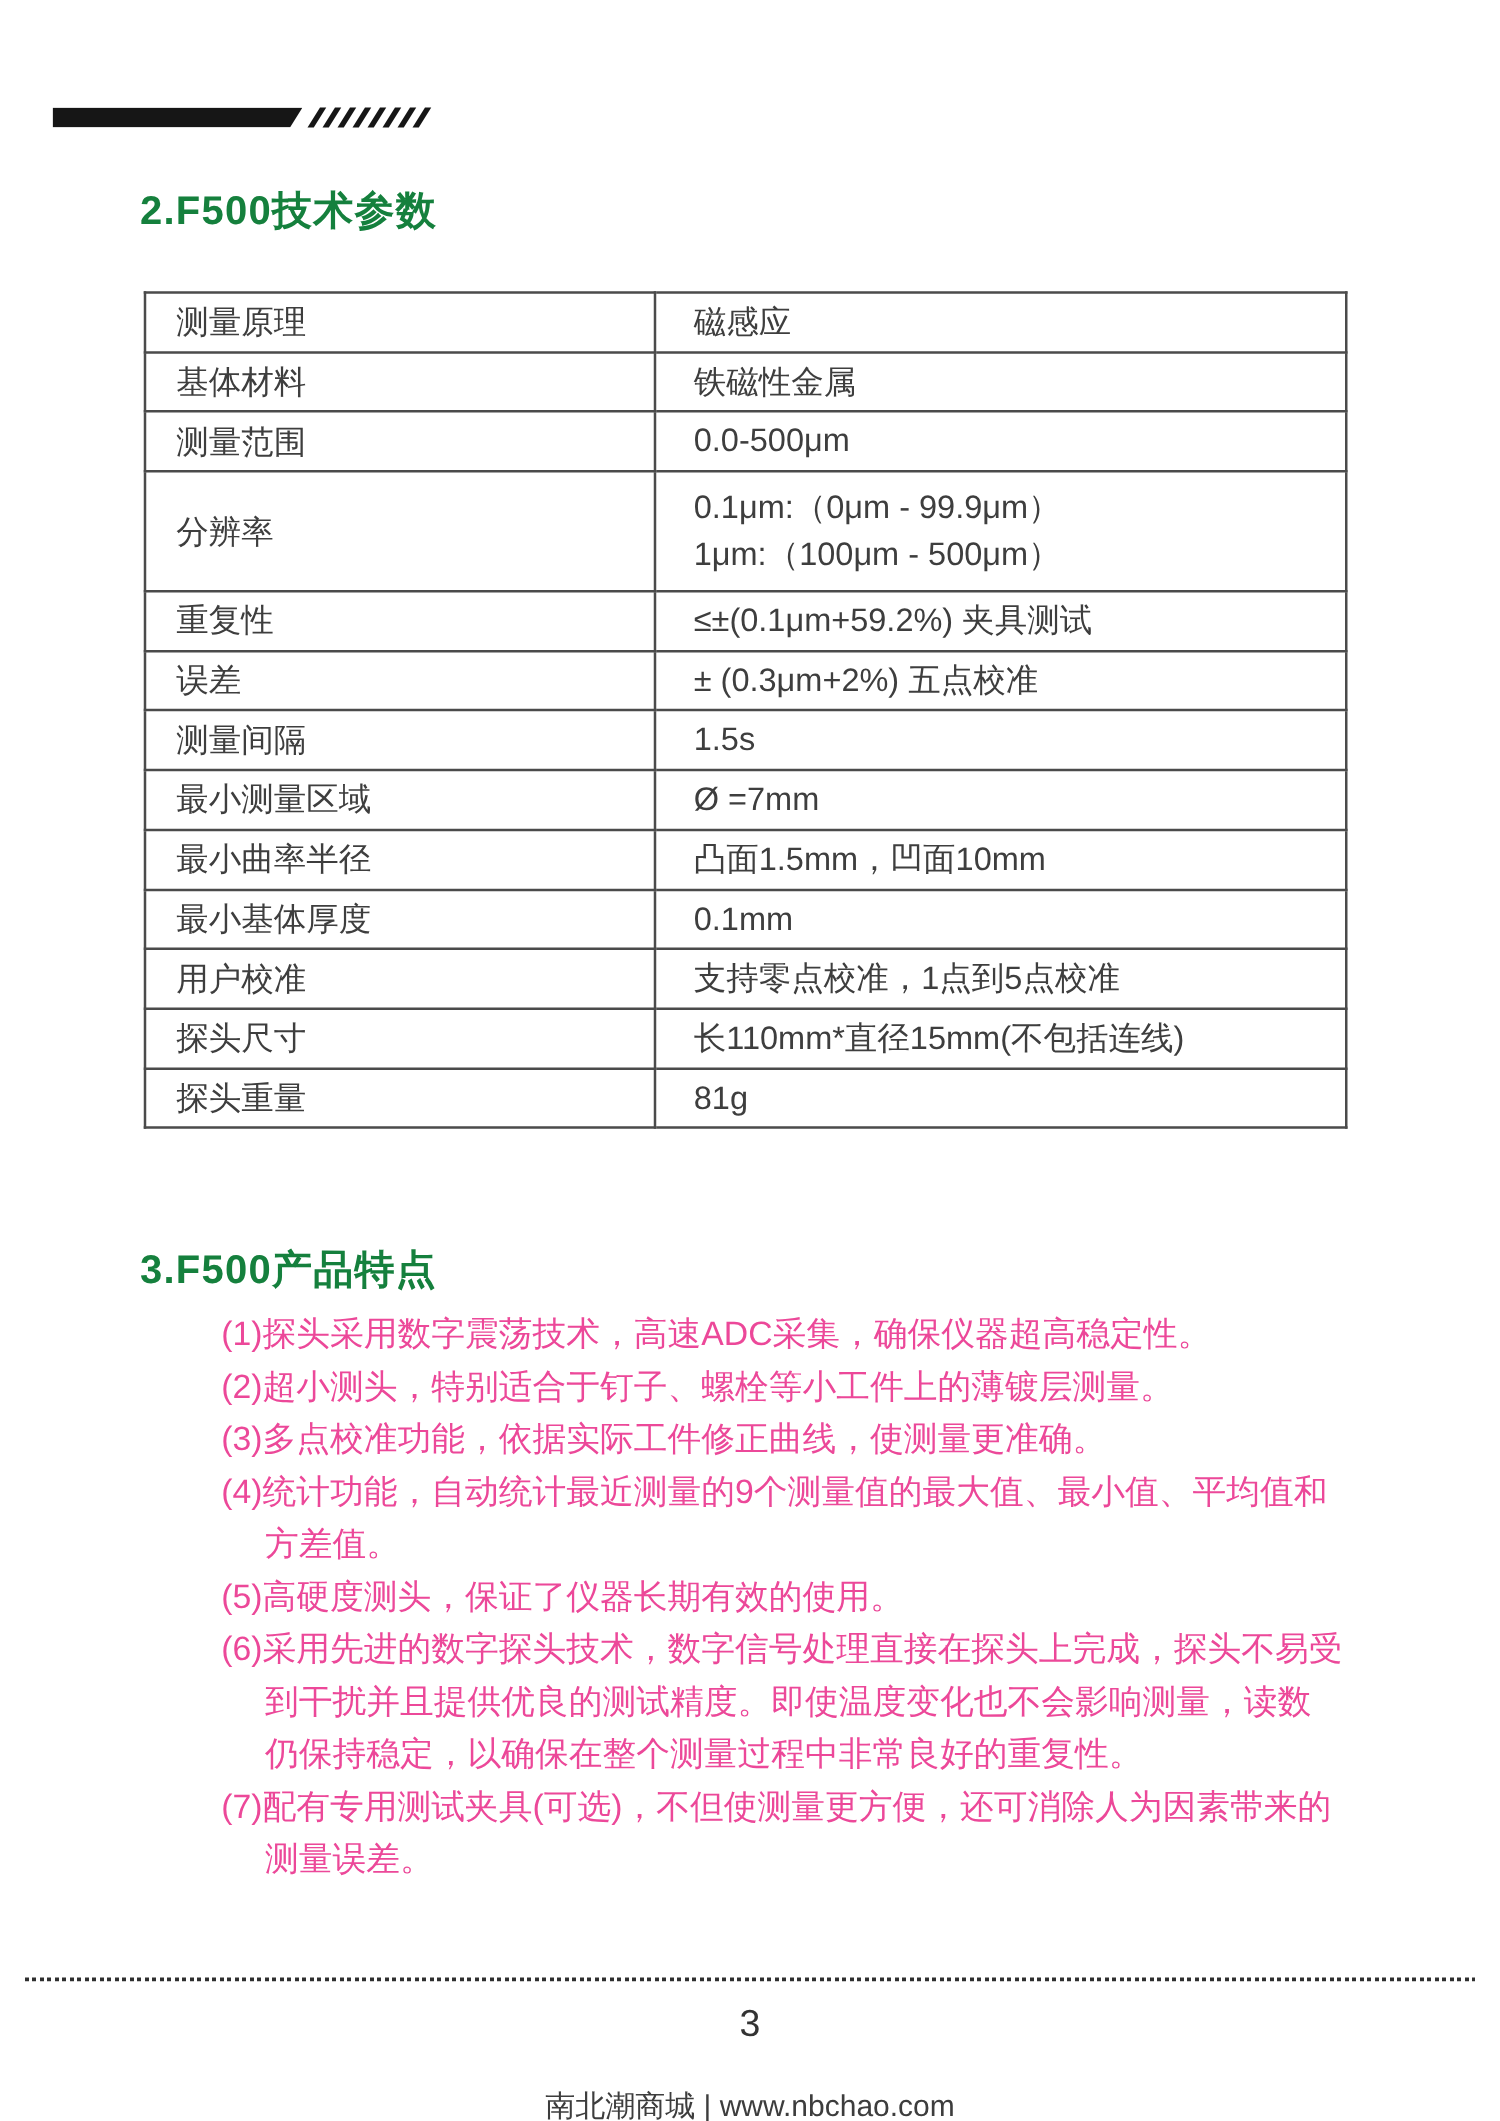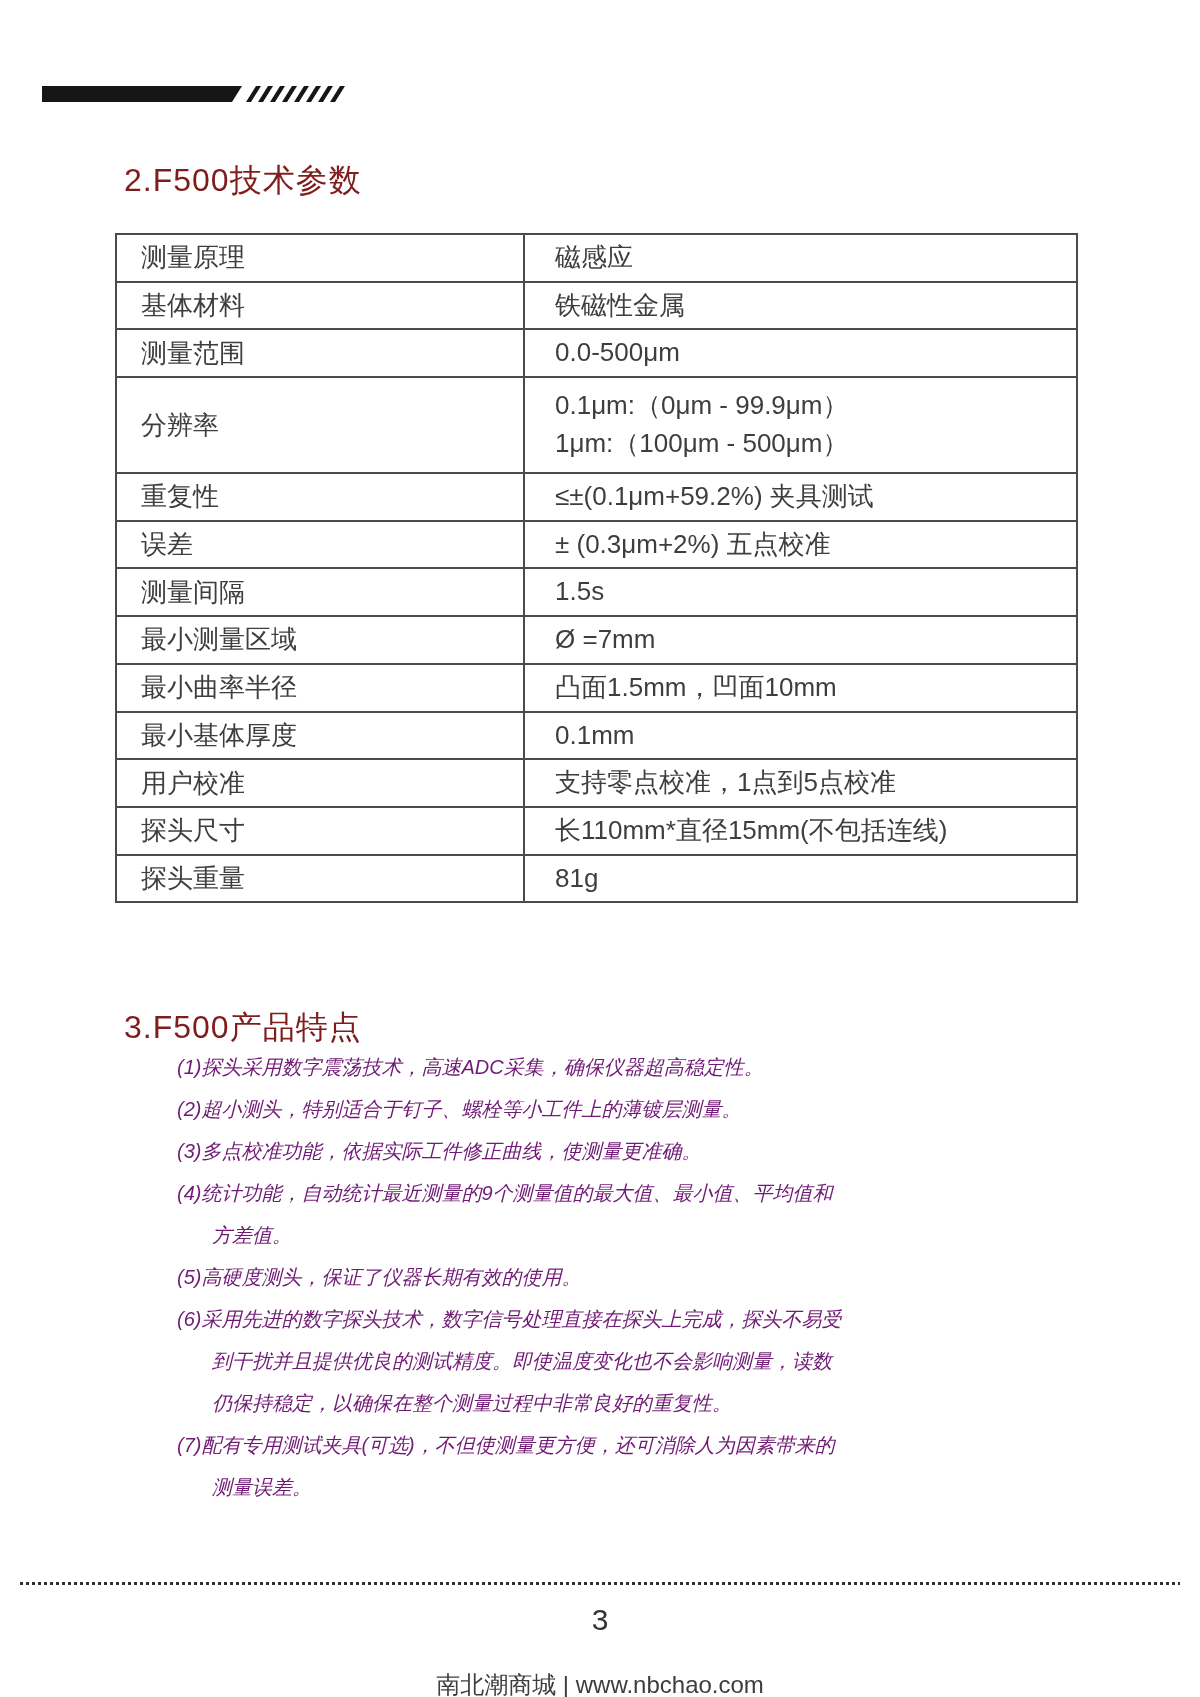--- a/index.html
+++ b/index.html
@@ -17,22 +17,22 @@
   .header-deco { position: absolute; left: 42px; top: 86px; height: 16px; display: flex; align-items: center; }
   .deco-bar {
     width: 200px; height: 16px; background: #161616;
     clip-path: polygon(0 0, 100% 0, calc(100% - 10px) 100%, 0 100%);
     margin-right: 9px;
   }
   .deco-stripes { display: flex; gap: 7px; }
   .deco-stripe { width: 5px; height: 16px; background: #161616; transform: skewX(-32deg); }
 
   .doc-title {
-    position: absolute; left: 112px; margin: 12px;
-    font-size: 32px; font-weight: 400; color: #7f1d1d; letter-spacing: 1px;
+    position: absolute; left: 112px; margin: 0;
+    font-size: 32px; font-weight: 700; color: #15803d; letter-spacing: 1px;
     line-height: 1.15;
   }
   #specs-title { top: 150px; }
   #features-title { top: 997px; }
 
   
   .spec-table {
     position: absolute; left: 115px; top: 233px; width: 963px;
     border-collapse: collapse; table-layout: fixed;
   }
@@ -44,22 +44,22 @@
   }
   .spec-table td.c-label { width: 382px; padding: 0 0 0 24px; border-radius: 16px; }
   .spec-table td.c-value { padding: 4px 0 4px 30px; white-space: pre-line; line-height: 1.45; }
   .spec-table tr { height: 46px; }
   .spec-table tr.tall { height: 96px; }
 
   
   .features { position: absolute; left: 113px; top: 1046px; width: 990px; }
   .fline {
     height: 42px; line-height: 42px;
-    font-size: 20px; color: #701a75;
-    padding-left: 64px; white-space: nowrap; font-style: italic;
+    font-size: 27px; color: #ec4899;
+    padding-left: 64px; white-space: nowrap;
   }
   .fline.cont { padding-left: 99px; }
 
   
   .dotted-rule {
     position: absolute; left: 20px; top: 1582px; width: 1160px; height: 3px;
     background: repeating-linear-gradient(90deg, #2f2f2f 0 3px, transparent 3px 6px);
   }
   .page-number {
     position: absolute; top: 1603px; left: 0; width: 100%;

